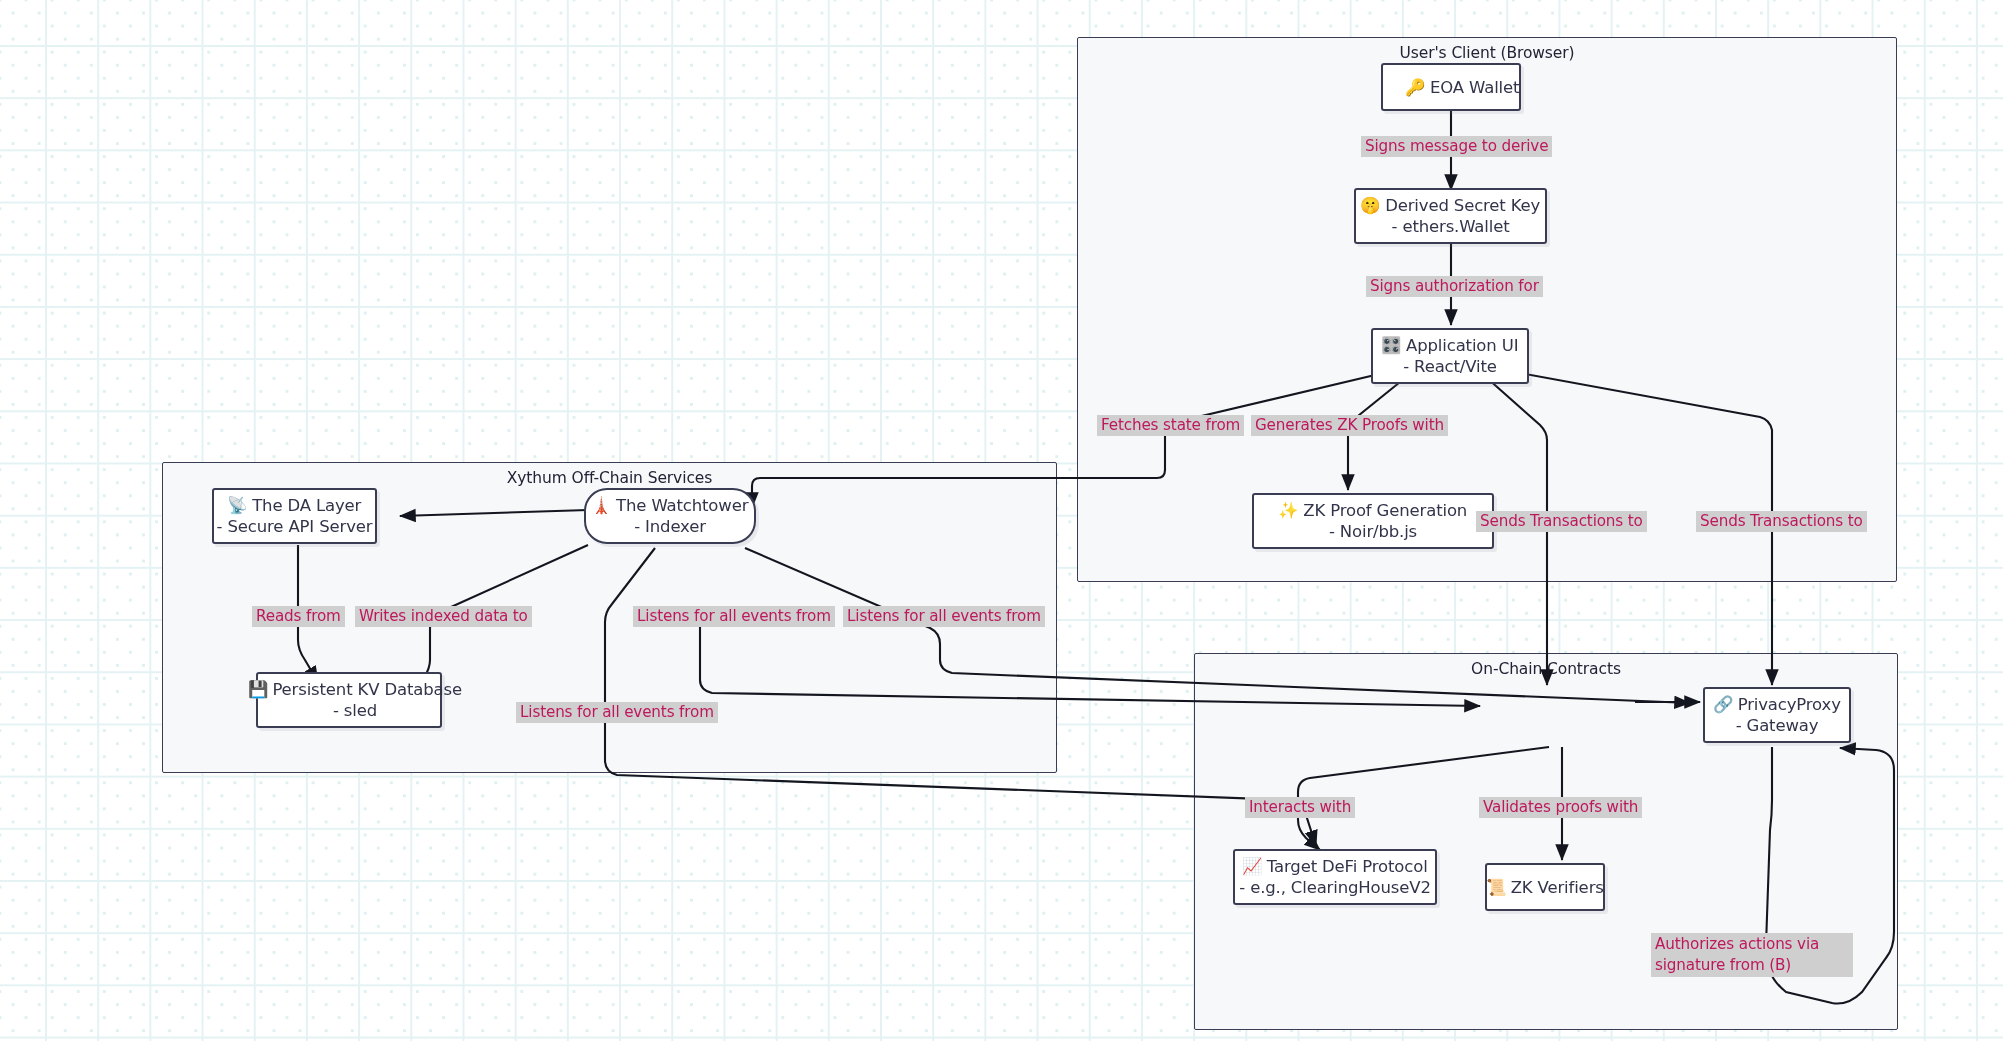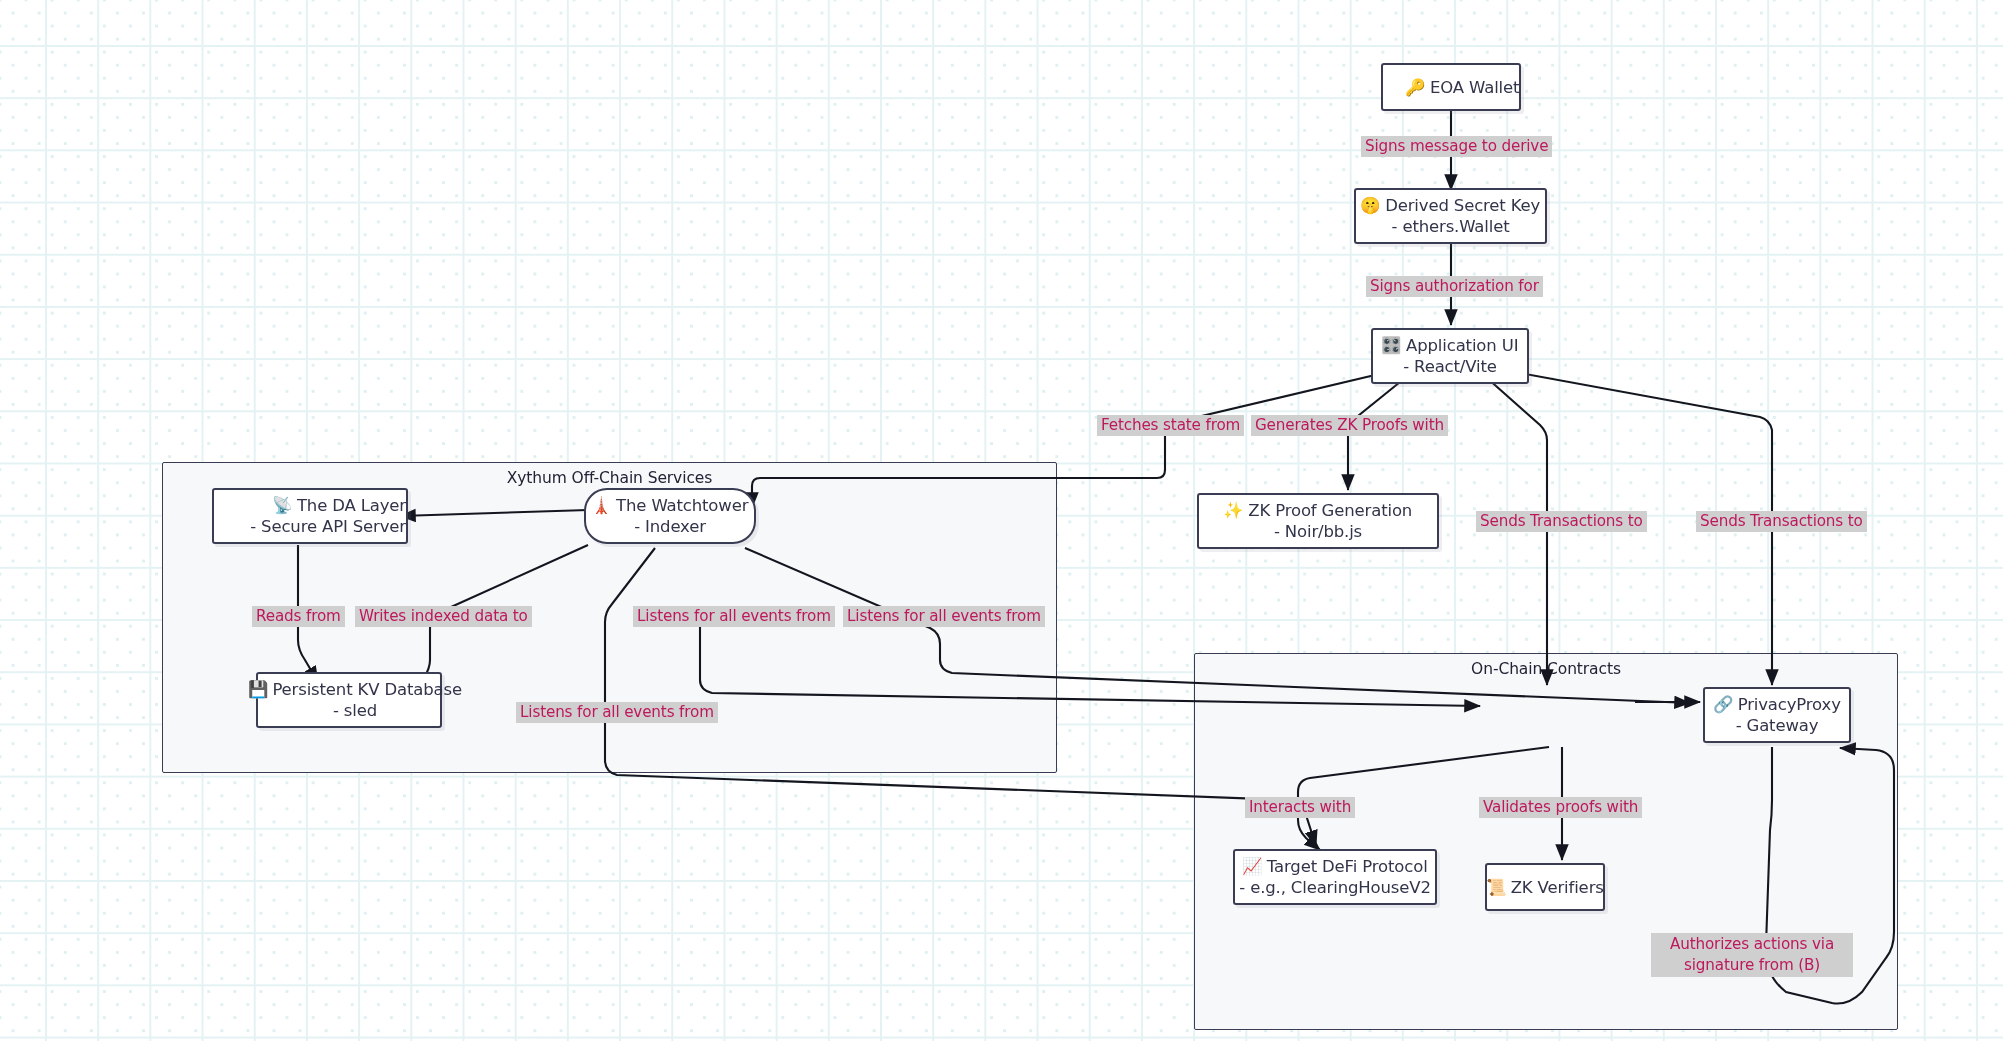--- a/index.html
+++ b/index.html
@@ -79,37 +79,40 @@
     font-family: "DejaVu Sans", sans-serif;
     line-height: 19px;
     padding: 1px 4px;
     white-space: nowrap;
     box-sizing: border-box;
     z-index: 6;
     letter-spacing: -0.15px;
   }
   .edge-label.two-line {
     white-space: normal;
-    text-align: center;
+    text-align: left;
     line-height: 21px;
   }
   svg.edges {
     position: absolute;
     top: 0; left: 0;
     width: 2003px;
     height: 1041px;
     z-index: 3;
     pointer-events: none;
   }
 </style>
 </head>
 <body>
 
 <div id="canvas">
 
+  <div class="subgraph" style="left:1077px; top:37px; width:820px; height:545px;">
+    <div class="subgraph-title">User's Client (Browser)</div>
+  </div>
 
   <div class="subgraph" style="left:162px; top:462px; width:895px; height:311px;">
     <div class="subgraph-title">Xythum Off-Chain Services</div>
   </div>
 
   <div class="subgraph" style="left:1194px; top:653px; width:704px; height:377px;">
     <div class="subgraph-title">On-Chain Contracts</div>
   </div>
 
   <svg class="edges" viewBox="0 0 2003 1041" xmlns="http://www.w3.org/2000/svg">
@@ -177,28 +180,28 @@
     <div class="node-line">- ethers.Wallet</div>
   </div>
 
   <div class="node" style="left:1371px; top:328px; width:158px; height:56px;">
     <div class="node-line">
       <span class="emoji">🎛️</span><span>Application UI</span>
     </div>
     <div class="node-line">- React/Vite</div>
   </div>
 
-  <div class="node" style="left:1197px; top:493px; width:242px; height:56px;">
+  <div class="node" style="left:1252px; top:493px; width:242px; height:56px;">
     <div class="node-line">
       <span class="emoji">✨</span><span>ZK Proof Generation</span>
     </div>
     <div class="node-line">- Noir/bb.js</div>
   </div>
 
-  <div class="node" style="left:212px; top:488px; width:196px; height:56px;align-items:flex-end;">
+  <div class="node" style="left:212px; top:488px; width:165px; height:56px;">
     <div class="node-line">
       <span class="emoji">📡</span><span>The DA Layer</span>
     </div>
     <div class="node-line">- Secure API Server</div>
   </div>
 
   <div class="node" style="left:584px; top:488px; width:172px; height:56px;border-radius:23px;">
     <div class="node-line">
       <span class="emoji">🗼</span><span>The Watchtower</span>
     </div>

